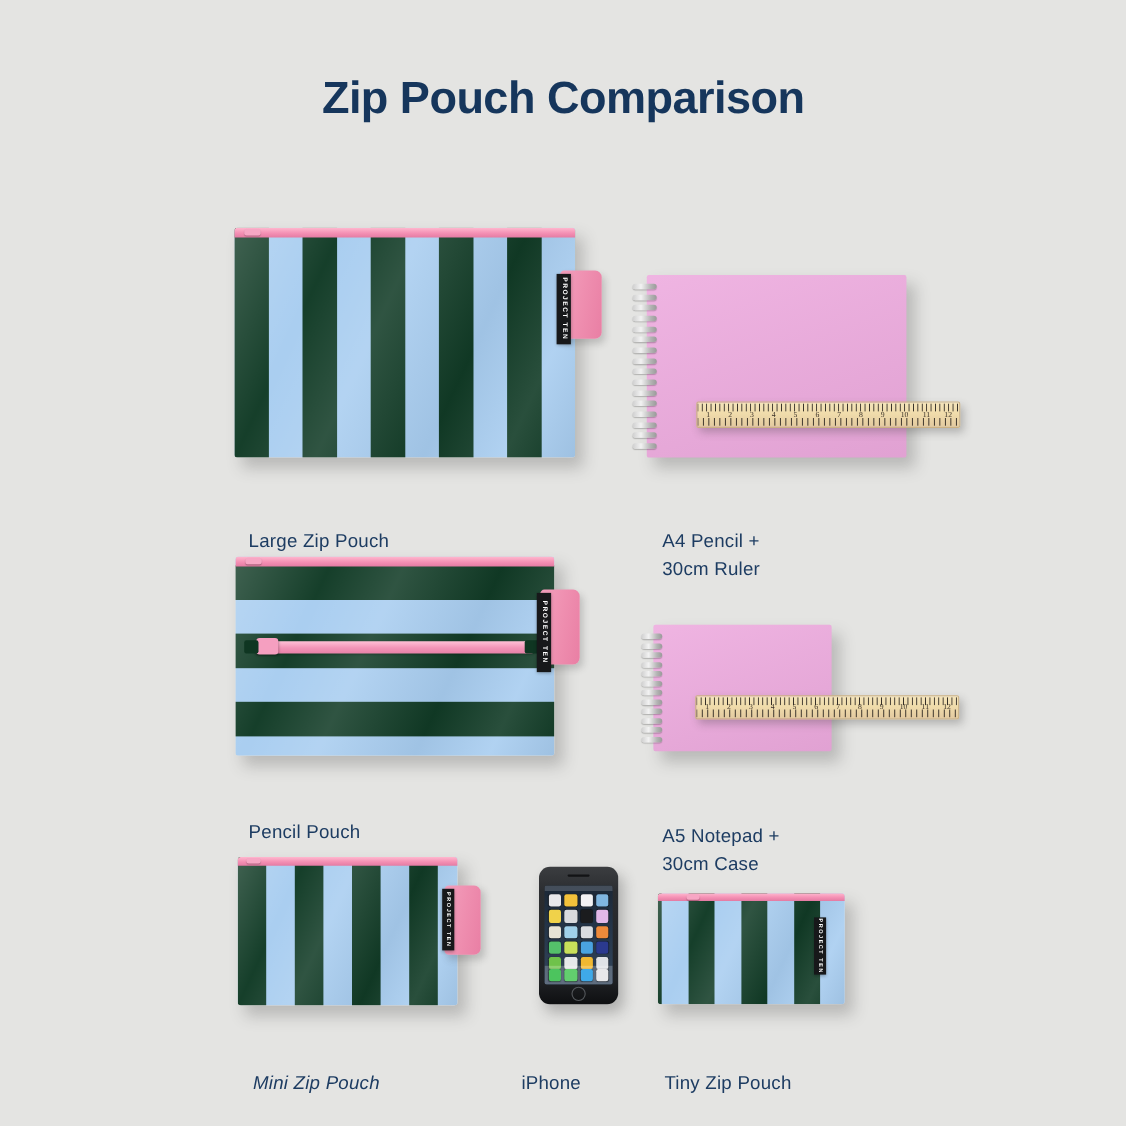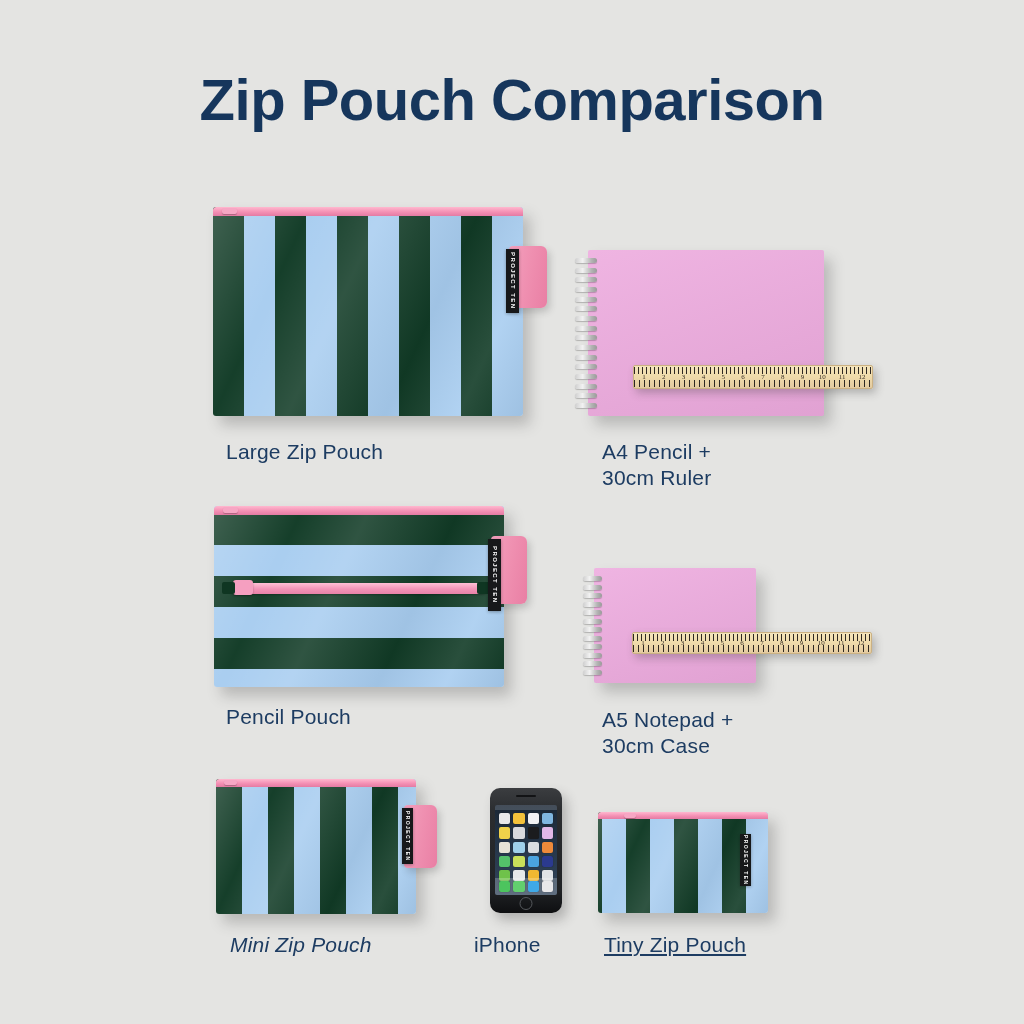--- a/index.html
+++ b/index.html
@@ -15,34 +15,35 @@
     overflow: hidden;
     position: relative;
   }
 
   #page-title {
     position: absolute;
     left: 0;
     top: 66px;
     width: 1024px;
     text-align: center;
-    font-size: 58px;
+    font-size: 41px;
     font-weight: 700;
     letter-spacing: -0.5px;
     color: #16365c;
     white-space: nowrap;
   }
 
   .caption {
     position: absolute;
-    font-size: 21px;
+    font-size: 17px;
     color: #1d3c62;
     line-height: 26px;
     letter-spacing: 0.2px;
     white-space: pre-line;
+    margin-top: 40px;
   }
 
   
   .pouch {
     position: absolute;
     box-sizing: border-box;
     overflow: visible;
   }
   .pouch-body {
     position: absolute;
@@ -405,13 +406,13 @@
 
 <div class="pouch" style="left:598px; top:812px; width:170px; height:101px;">
   <div class="pouch-body">
     <div class="stripes-v" style="background-image:linear-gradient(90deg,#113b26 0 50%,#a8cdf0 50% 100%); background-size:48px 100%; background-position:-20px 0;"></div>
     <div class="sheen"></div>
     <div class="zip-top" style="height:7px;"></div>
     <div class="zip-pull" style="left:26px; top:1px; width:12px; height:5px;"></div>
   </div>
   <div class="brand-label" style="left:142px; top:22px; width:11px; height:52px; font-size:5px;">PROJECT TEN</div>
 </div>
-<div class="caption" style="left:604px; top:932px; width:240px;text-decoration:underline;">Tiny Zip Pouch</div>
+<div class="caption" style="left:604px; top:932px; width:240px;">Tiny Zip Pouch</div>
 
 </body></html>

